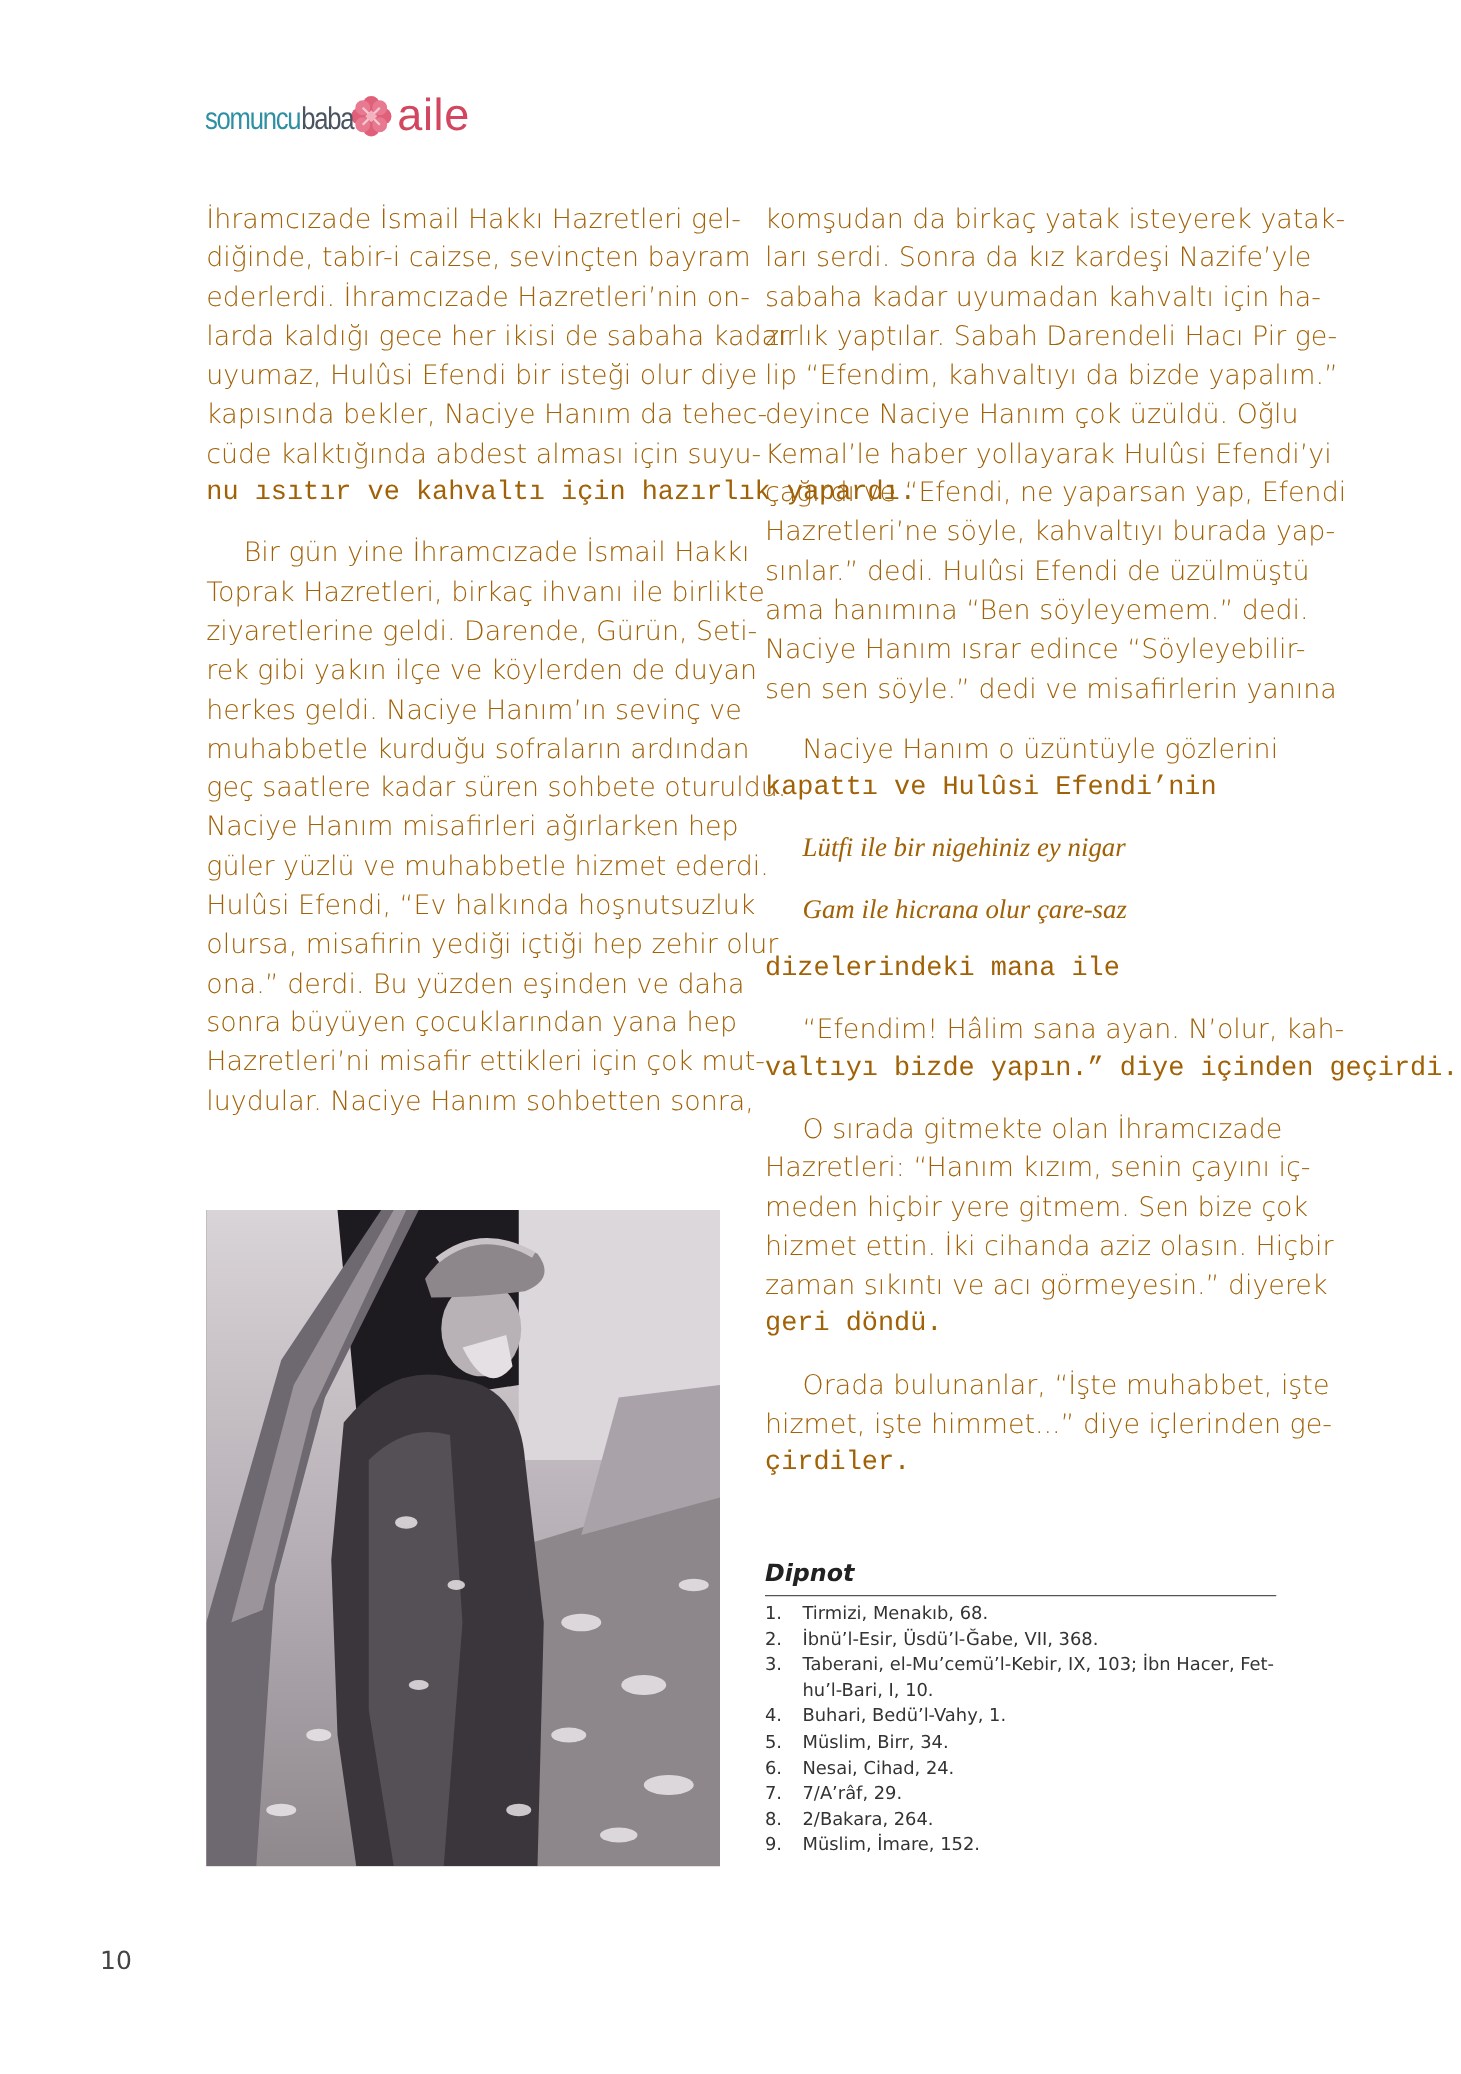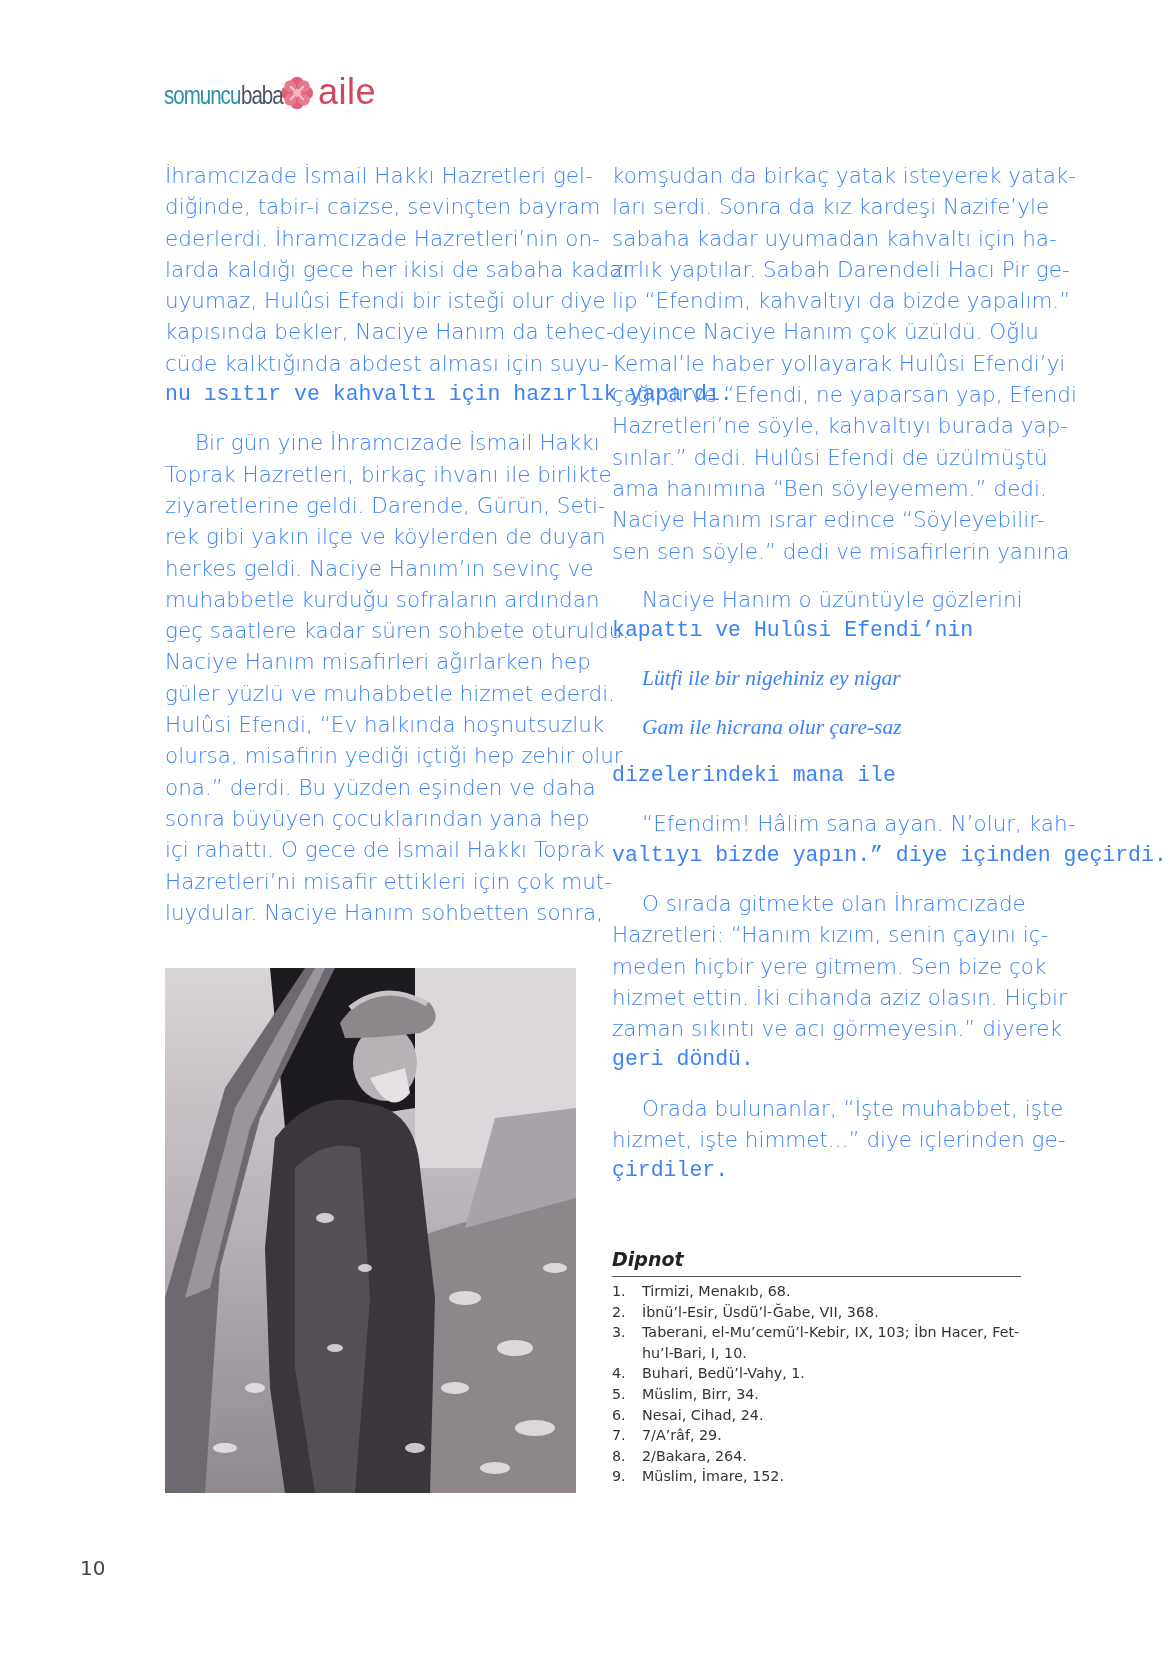--- a/index.html
+++ b/index.html
@@ -4,21 +4,21 @@
 <style>
   html, body { margin:0; padding:0; background:#ffffff; }
   body { width:1169px; height:1659px; position:relative; overflow:hidden;
          font-family:"DejaVu Sans", "Liberation Sans", sans-serif; color:#3b3b3b; }
   .logo { position:absolute; left:164px; top:72px; height:38px; display:flex; align-items:flex-end; }
   .logo .somuncu { font-family:"Liberation Sans", sans-serif; font-size:25px; color:#2f8fa3; letter-spacing:-1.2px; transform:scaleX(0.82); transform-origin:left center; display:inline-block; }
   .logo .baba { font-family:"Liberation Sans", sans-serif; font-size:25px; color:#4a5360; letter-spacing:-1.2px; transform:scaleX(0.82); transform-origin:left center; display:inline-block; margin-left:-16px; }
   .logo .flower { width:34px; height:34px; margin-left:-12px; margin-right:4px; }
   .logo .aile { font-family:Liberation Sans, sans-serif; font-size:36px; color:#d2475f; letter-spacing:0.5px; line-height:1; }
 
-  .col { position:absolute; font-size:21.5px; line-height:31.3px; font-weight:300; color:#3b82f6; }
+  .col { position:absolute; font-size:21.5px; line-height:31.3px; font-weight:300; color:#a16207; }
   .col-left { left:165px; top:160px; width:411px; }
   .col-right { left:612px; top:160px; width:409px; }
   .line { display:block; white-space:nowrap; text-align:justify; text-align-last:justify; height:31.3px; }
   .line.last { text-align-last:left;font-family:Liberation Mono, monospace; }
   .para-gap { height:17px; }
   .indent { padding-left:30px; }
   .verse { font-style:italic; padding-left:30px; text-align-last:left;font-family:Liberation Serif, serif; }
 
   .photo { position:absolute; left:165px; top:968px; width:411px; height:525px; overflow:hidden; background:#9a9398; }
 
@@ -76,21 +76,20 @@
     <span class="line">rek gibi yakın ilçe ve köylerden de duyan</span>
     <span class="line">herkes geldi. Naciye Hanım’ın sevinç ve</span>
     <span class="line">muhabbetle kurduğu sofraların ardından</span>
     <span class="line">geç saatlere kadar süren sohbete oturuldu.</span>
     <span class="line">Naciye Hanım misafirleri ağırlarken hep</span>
     <span class="line">güler yüzlü ve muhabbetle hizmet ederdi.</span>
     <span class="line">Hulûsi Efendi, “Ev halkında hoşnutsuzluk</span>
     <span class="line">olursa, misafirin yediği içtiği hep zehir olur</span>
     <span class="line">ona.” derdi. Bu yüzden eşinden ve daha</span>
     <span class="line">sonra büyüyen çocuklarından yana hep</span>
-    <span class="line">içi rahattı. O gece de İsmail Hakkı Toprak</span>
     <span class="line">Hazretleri’ni misafir ettikleri için çok mut-</span>
     <span class="line">luydular. Naciye Hanım sohbetten sonra,</span>
   </div>
 </div>
 
 <div class="photo">
   <svg width="411" height="525" viewBox="0 0 411 525">
     <defs>
       <linearGradient id="bg" x1="0" y1="0" x2="0" y2="1">
         <stop offset="0" stop-color="#d9d4d8"></stop>

